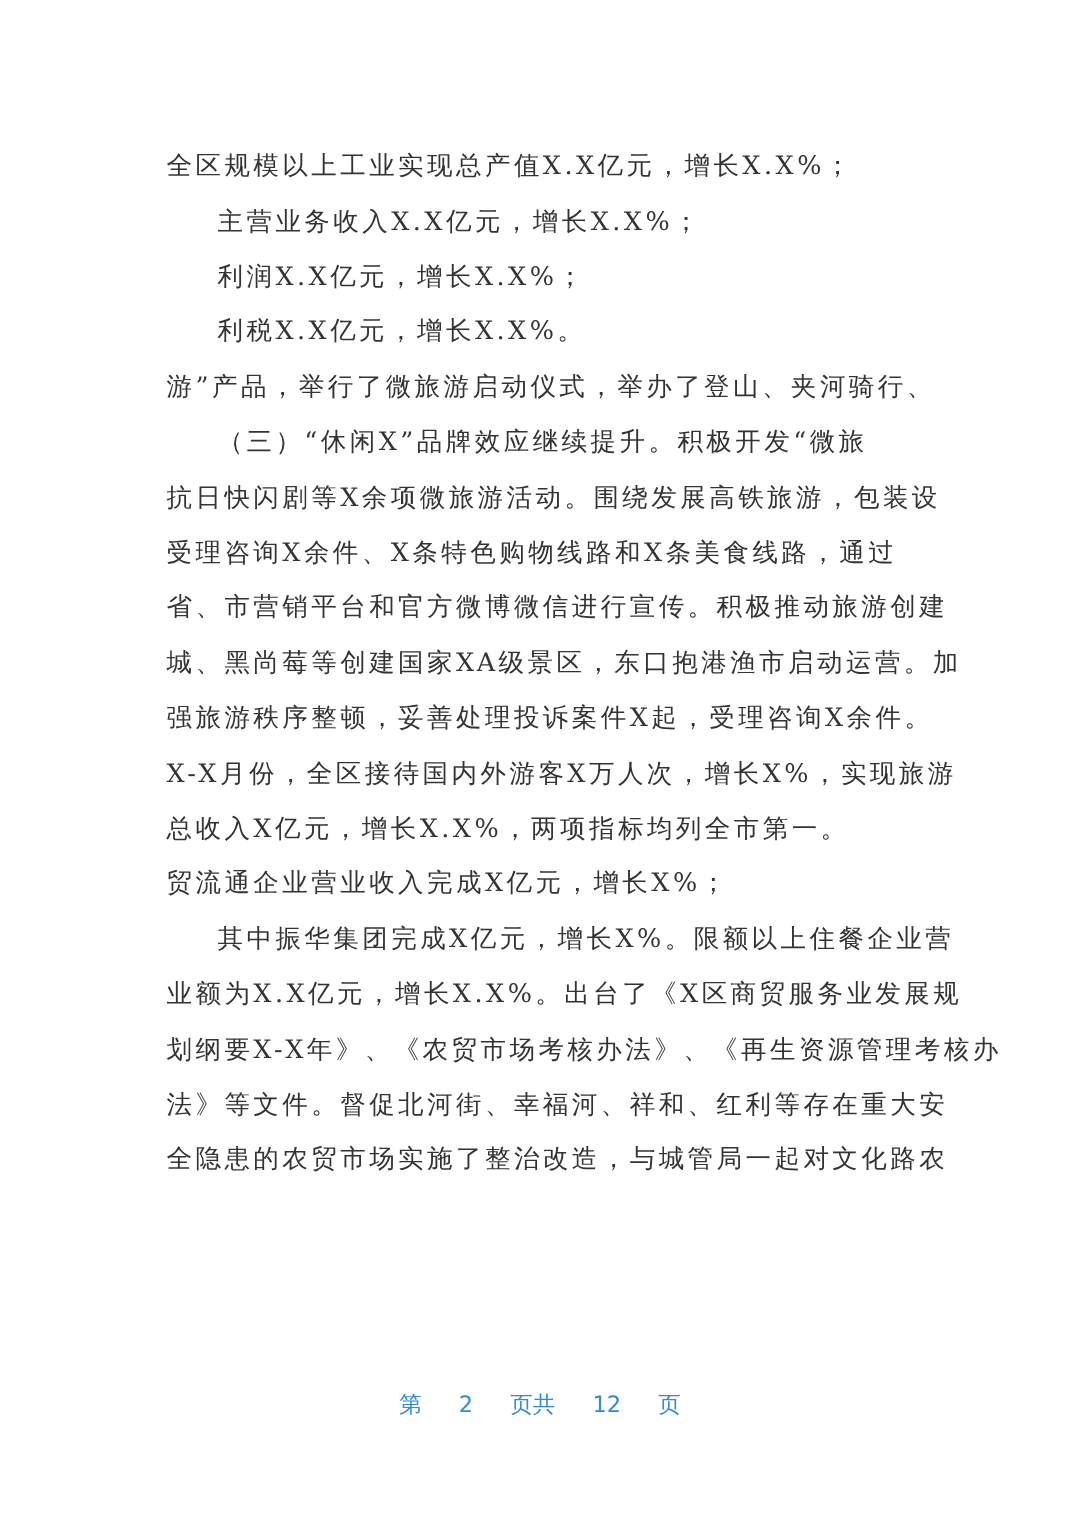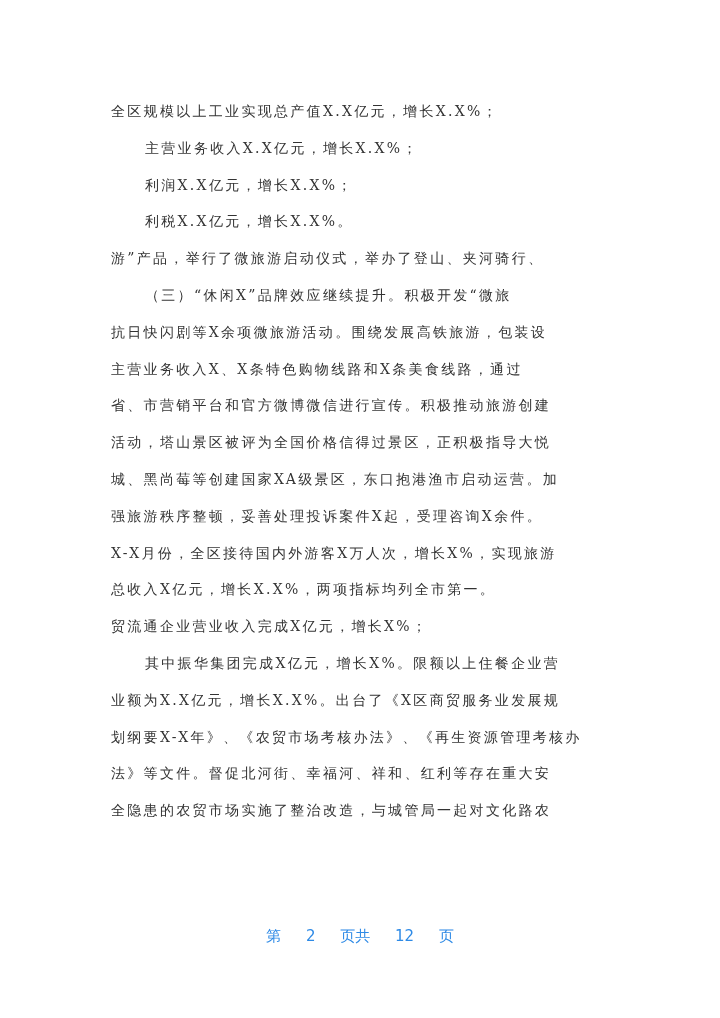--- a/index.html
+++ b/index.html
@@ -15,21 +15,21 @@
       font-family: "DejaVu Serif", "Liberation Serif", serif;
       color: #333333;
     }
     .page {
       position: absolute;
       left: 111px;
       top: 93px;
       width: 500px;
     }
     .line {
-      font-size: 14px;
+      font-size: 17px;
       line-height: 36.8px;
       height: 36.8px;
       white-space: nowrap;
       letter-spacing: 2.3px;
     }
     .indent {
       padding-left: 34px;
     }
     .footer {
       position: absolute;
@@ -50,23 +50,22 @@
 <body>
 
 <div class="page">
   <div class="line">全区规模以上工业实现总产值X.X亿元，增长X.X%；</div>
   <div class="line indent">主营业务收入X.X亿元，增长X.X%；</div>
   <div class="line indent">利润X.X亿元，增长X.X%；</div>
   <div class="line indent">利税X.X亿元，增长X.X%。</div>
   <div class="line">游”产品，举行了微旅游启动仪式，举办了登山、夹河骑行、</div>
   <div class="line indent">（三）“休闲X”品牌效应继续提升。积极开发“微旅</div>
   <div class="line">抗日快闪剧等X余项微旅游活动。围绕发展高铁旅游，包装设</div>
-  <div class="line">主营业务收入X、X条特色购物线路和X条美食线路，通过</div>
+  <div class="line">受理咨询X余件、X条特色购物线路和X条美食线路，通过</div>
   <div class="line">省、市营销平台和官方微博微信进行宣传。积极推动旅游创建</div>
-  <div class="line">活动，塔山景区被评为全国价格信得过景区，正积极指导大悦</div>
   <div class="line">城、黑尚莓等创建国家XA级景区，东口抱港渔市启动运营。加</div>
   <div class="line">强旅游秩序整顿，妥善处理投诉案件X起，受理咨询X余件。</div>
   <div class="line">X-X月份，全区接待国内外游客X万人次，增长X%，实现旅游</div>
   <div class="line">总收入X亿元，增长X.X%，两项指标均列全市第一。</div>
   <div class="line">贸流通企业营业收入完成X亿元，增长X%；</div>
   <div class="line indent">其中振华集团完成X亿元，增长X%。限额以上住餐企业营</div>
   <div class="line">业额为X.X亿元，增长X.X%。出台了《X区商贸服务业发展规</div>
   <div class="line">划纲要X-X年》、《农贸市场考核办法》、《再生资源管理考核办</div>
   <div class="line">法》等文件。督促北河街、幸福河、祥和、红利等存在重大安</div>
   <div class="line">全隐患的农贸市场实施了整治改造，与城管局一起对文化路农</div>

